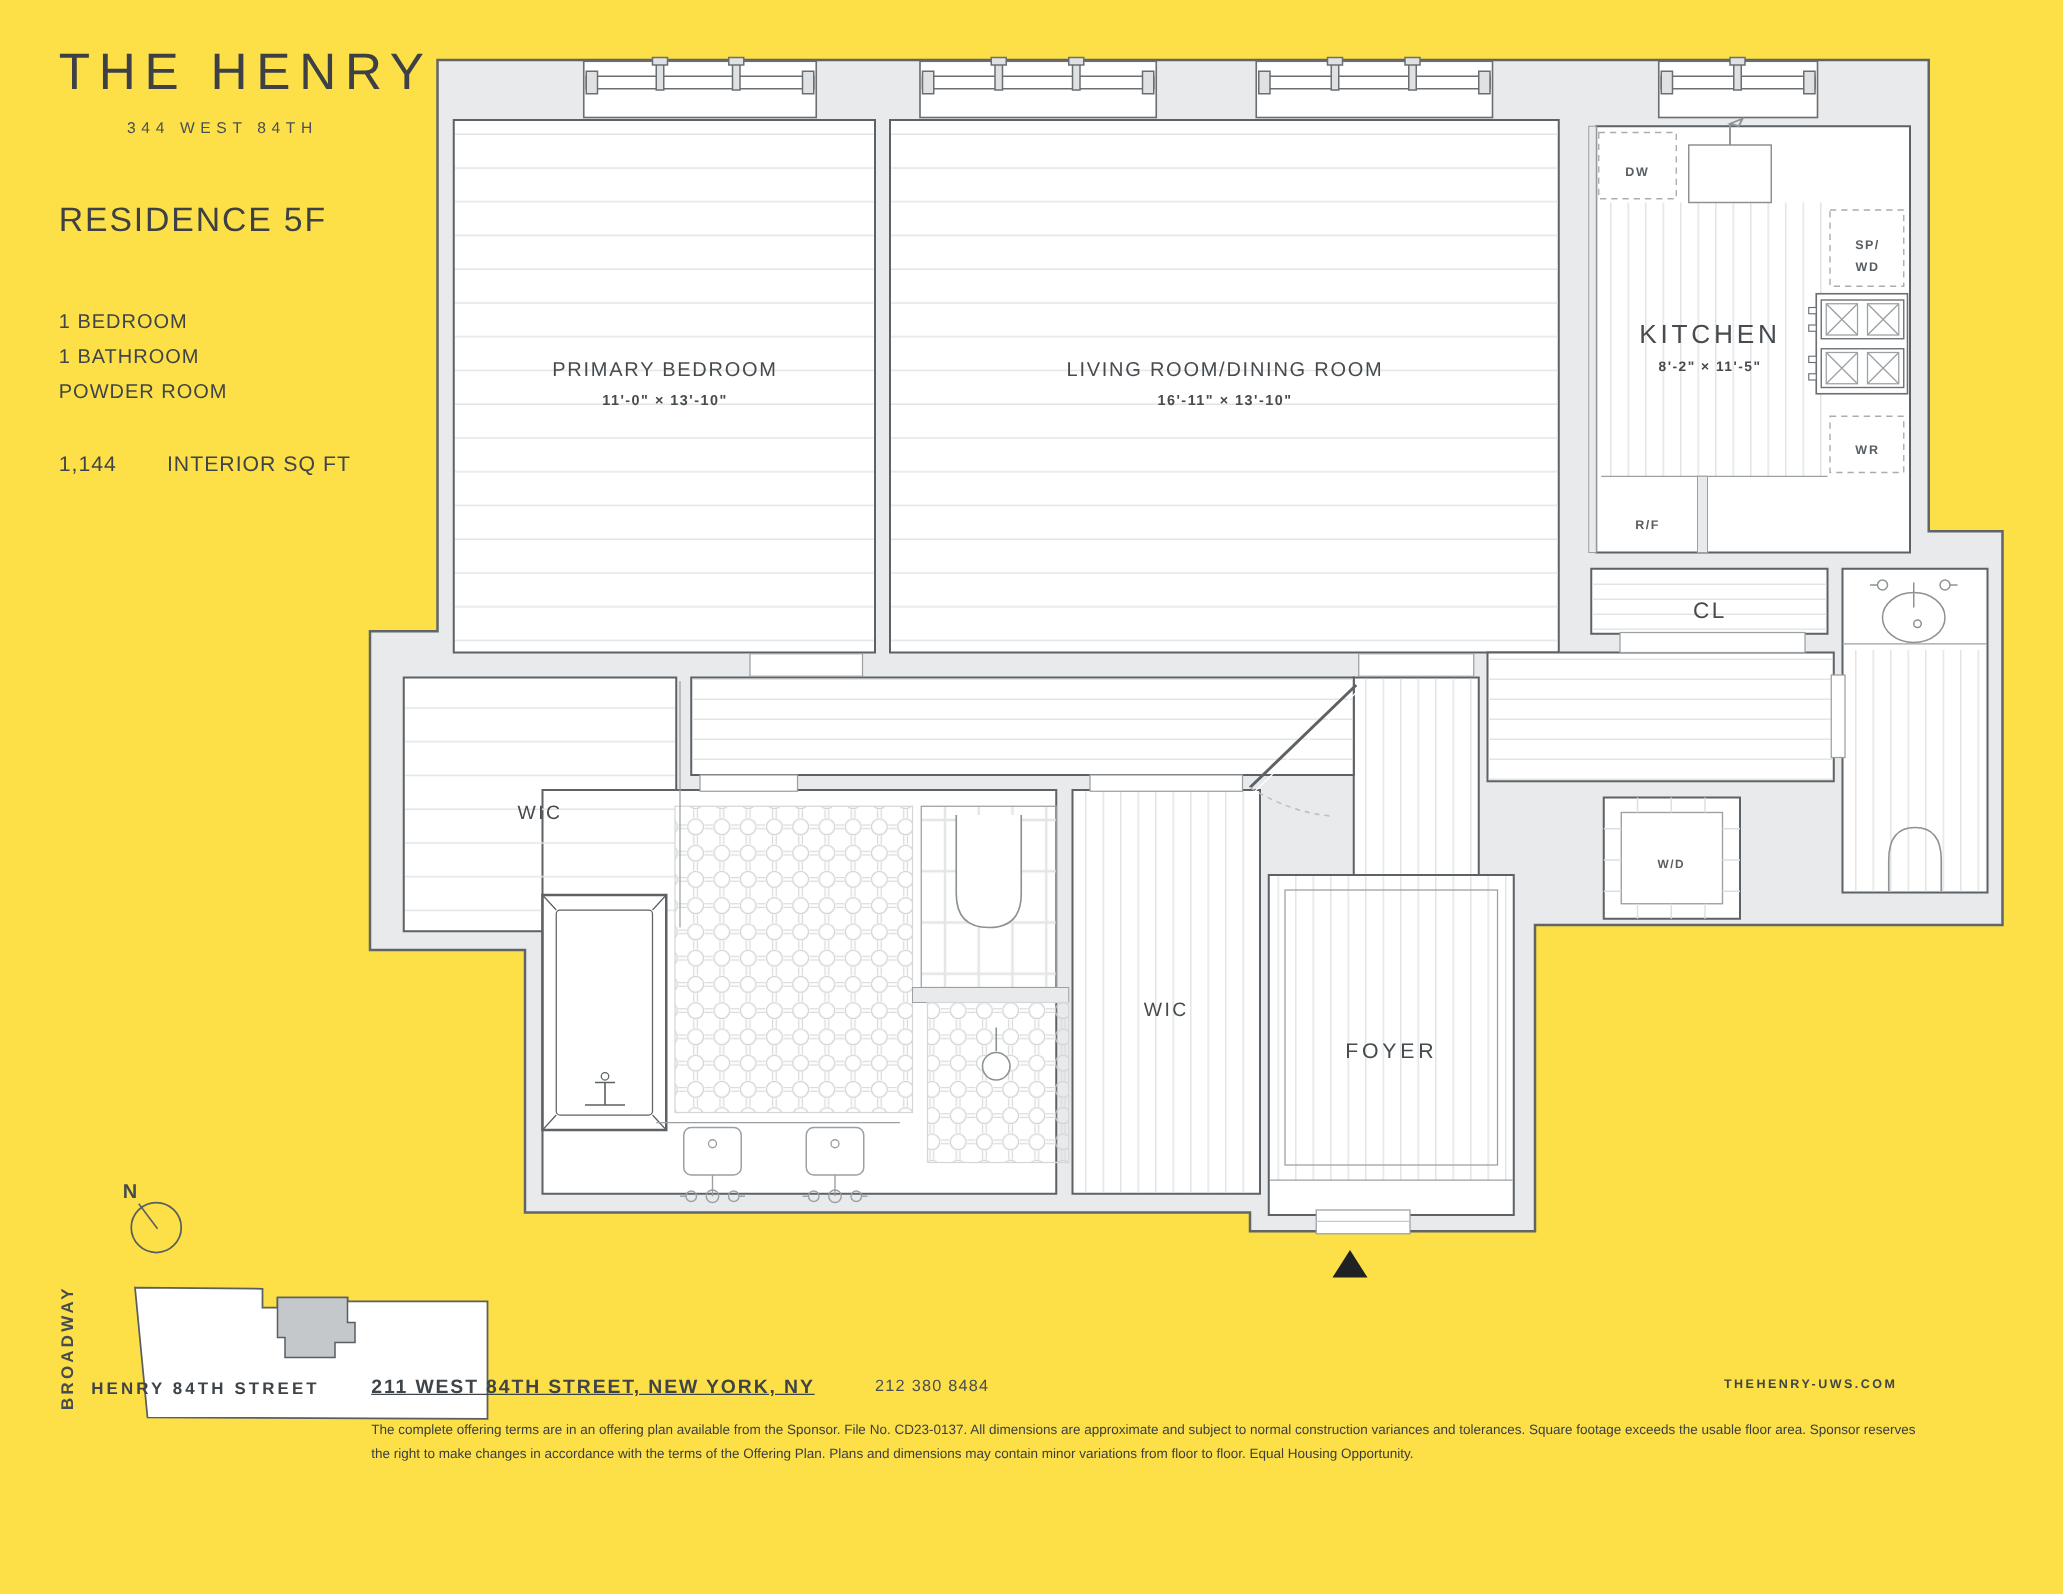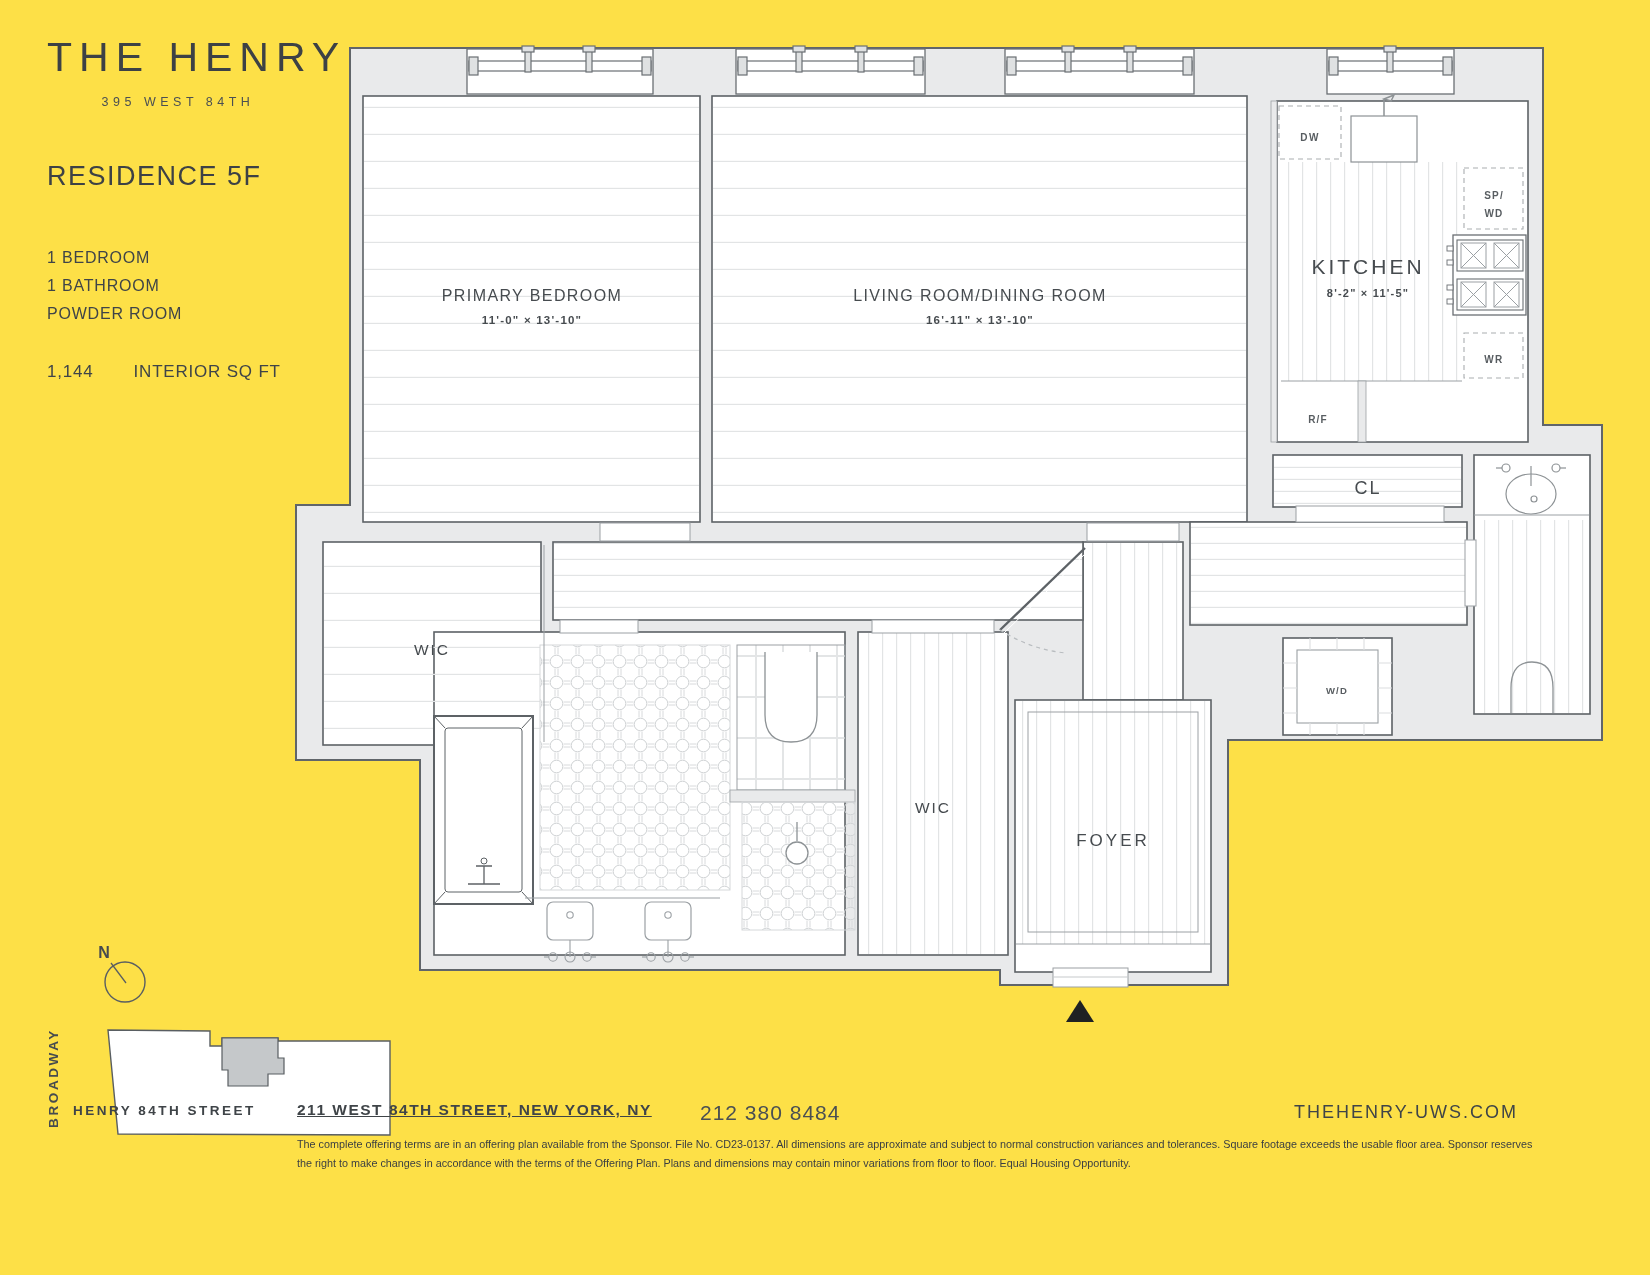--- a/index.html
+++ b/index.html
@@ -7,32 +7,32 @@
           font-family:"Liberation Sans",sans-serif;color:#42474b;}
   svg text{font-family:"Liberation Sans",sans-serif;}
   .panel{position:absolute;left:47px;top:34px;}
   .brand-name{font-size:41px;font-weight:300;letter-spacing:7px;color:#3d4145;white-space:nowrap;}
   .brand-addr{font-size:12.5px;letter-spacing:4.5px;color:#4a4f53;text-align:center;width:262px;margin-top:14px;}
   .res-title{font-size:27px;letter-spacing:1.5px;color:#3d4145;margin-top:52px;font-weight:300;}
   .features{margin-top:52px;font-size:16px;letter-spacing:.8px;line-height:28px;color:#3f4448;}
   .area-row{margin-top:34px;font-size:17px;letter-spacing:.8px;color:#3f4448;display:flex;gap:40px;}
   .ft-west{position:absolute;left:73px;top:1103px;font-size:13.5px;font-weight:bold;letter-spacing:2.5px;color:#3f4448;}
   .ft-addr{position:absolute;left:297px;top:1101px;font-size:15.5px;font-weight:bold;letter-spacing:1.5px;color:#3f4448;text-decoration:underline;}
-  .ft-phone{position:absolute;left:700px;top:1101px;font-size:21px;letter-spacing:1px;color:#4a4f53;}
-  .ft-site{position:absolute;right:132px;top:1102px;font-size:18px;font-weight:normal;letter-spacing:2px;color:#3f4448;}
+  .ft-phone{position:absolute;left:700px;top:1101px;font-size:13px;letter-spacing:1px;color:#4a4f53;}
+  .ft-site{position:absolute;right:132px;top:1102px;font-size:10px;font-weight:bold;letter-spacing:2px;color:#3f4448;}
   .ft-disc{position:absolute;left:297px;top:1135px;width:1240px;font-size:10.8px;line-height:1.72;color:#3a3e42;}
   .plan-svg{position:absolute;left:0;top:0;}
 </style>
 </head>
 <body>
 <div class="canvas">
 
 <div class="panel">
   <div class="brand-name">THE HENRY</div>
-  <div class="brand-addr">395 WEST 84TH</div>
+  <div class="brand-addr">344 WEST 84TH</div>
   <div class="res-title">RESIDENCE 5F</div>
   <div class="features">
     <div>1 BEDROOM</div>
     <div>1 BATHROOM</div>
     <div>POWDER ROOM</div>
   </div>
   <div class="area-row">
     <span>1,144</span>
     <span>INTERIOR SQ FT</span>
   </div>

